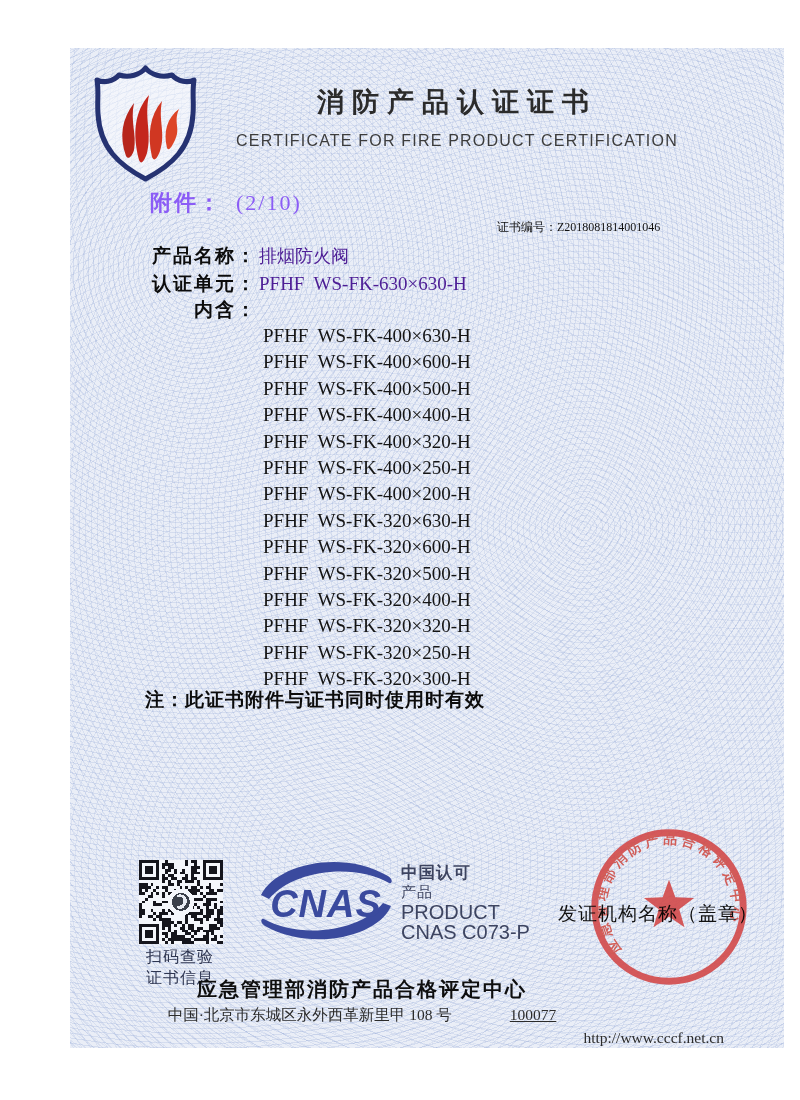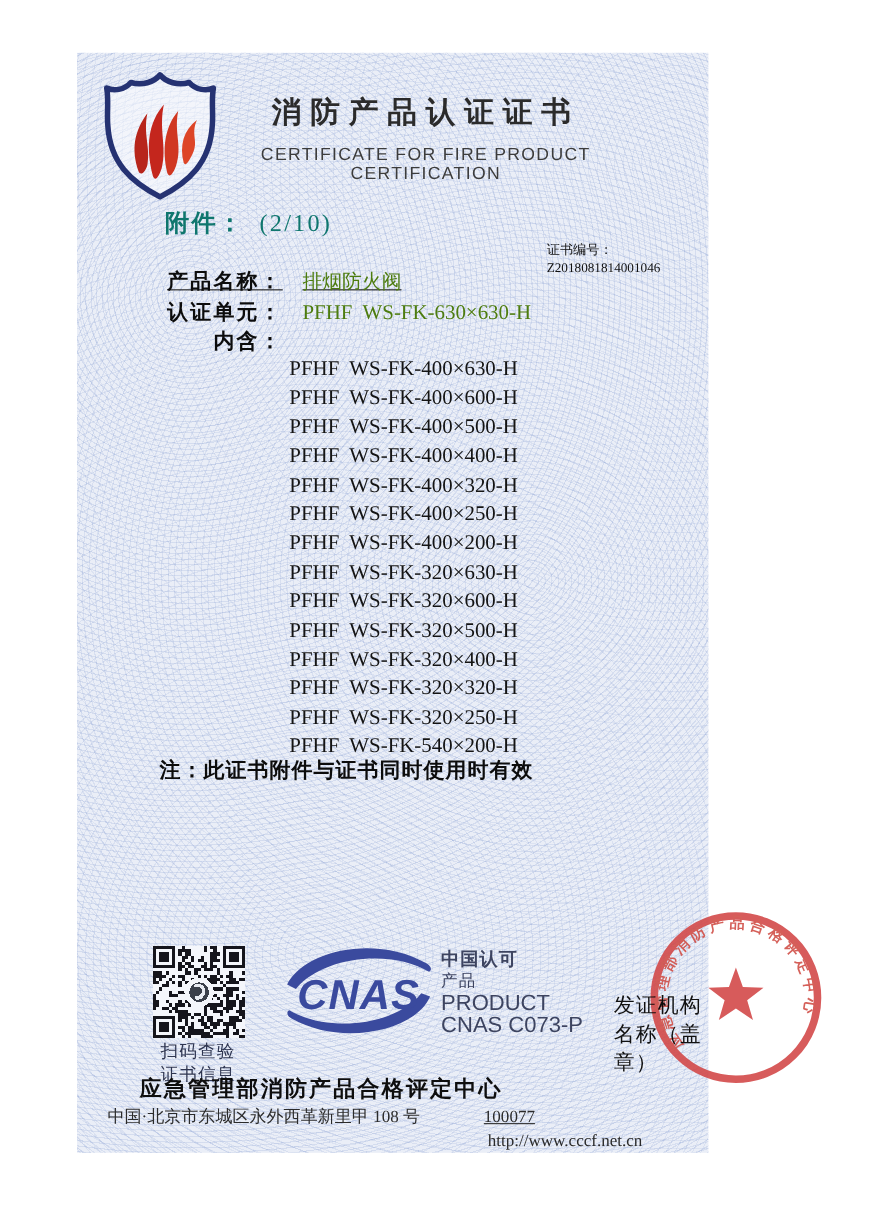--- a/index.html
+++ b/index.html
@@ -1,18 +1,18 @@
 <!DOCTYPE html>
 <html><head>
 <meta charset="utf-8">
 <style>
   * { margin:0; padding:0; box-sizing:border-box; }
   html,body { width:800px; height:1100px; background:#ffffff; overflow:hidden; }
   .screen {
-    position:relative; width:644px; height:1100px; background:#ffffff;
+    position:relative; width:784px; height:1100px; background:#ffffff;
     font-family:"Liberation Sans", sans-serif; color:#1a1a1a;
   }
   
   .paper {
     position:absolute; left:70px; top:48px; right:0; height:1000px;
     background-color:#eaeef7;
     background-image:
       repeating-radial-gradient(circle at 18% 22%, rgba(125,150,206,.20) 0 1px, transparent 1px 5px),
       repeating-radial-gradient(circle at 72% 48%, rgba(125,150,206,.17) 0 1px, transparent 1px 6px),
       repeating-radial-gradient(circle at 38% 82%, rgba(125,150,206,.15) 0 1px, transparent 1px 7px),
@@ -21,32 +21,32 @@
   .content { position:absolute; inset:0; z-index:2; }
 
   
   .logo { position:absolute; left:88px; top:62px; width:115px; height:123px; }
   .titles { position:absolute; left:185px; right:55px; top:84px; text-align:center; }
   .title-cn { font-size:27px; font-weight:600; letter-spacing:8px; color:#2b2b2b; }
   .title-en { margin-top:12px; font-size:16px; letter-spacing:1.2px; color:#3c3c3c; }
 
   
   .attachment { position:absolute; left:150px; top:188px; font-family:"Liberation Serif", serif;
-    font-size:22px; font-weight:600; color:#0f766e; letter-spacing:2px; }
+    font-size:22px; font-weight:600; color:#8b5cf6; letter-spacing:2px; }
   .attachment .val { margin-left:14px; font-weight:500; }
   .certno { position:absolute; left:497px; top:219px; font-family:"Liberation Serif", serif;
     font-size:12px; color:#111; }
 
   
   .field-row { position:absolute; left:145px; display:flex; align-items:baseline; }
   .field-label { width:112px; text-align:right; font-weight:700; font-size:19px;
     letter-spacing:2px; color:#0c0c0c; white-space:nowrap; }
-  .field-value { margin-left:18px; font-family:"Liberation Serif", serif; font-size:19px;
-    color:#4d7c0f; white-space:pre; }
-  .row-product { top:243px;text-decoration:underline; }
+  .field-value { margin-left:2px; font-family:"Liberation Serif", serif; font-size:19px;
+    color:#4c1d95; white-space:pre; }
+  .row-product { top:243px; }
   .row-unit { top:271px; }
   .row-includes { top:297px; }
 
   .model-list { position:absolute; left:263px; top:323px; }
   .model-row { font-family:"Liberation Serif", serif; font-size:19px; color:#141414;
     line-height:26.4px; white-space:pre; }
 
   .note { position:absolute; left:145px; top:687px; font-size:19px; font-weight:700;
     letter-spacing:1px; color:#0c0c0c; }
 
@@ -127,21 +127,21 @@
         <div class="model-row">PFHF  WS-FK-400×400-H</div>
         <div class="model-row">PFHF  WS-FK-400×320-H</div>
         <div class="model-row">PFHF  WS-FK-400×250-H</div>
         <div class="model-row">PFHF  WS-FK-400×200-H</div>
         <div class="model-row">PFHF  WS-FK-320×630-H</div>
         <div class="model-row">PFHF  WS-FK-320×600-H</div>
         <div class="model-row">PFHF  WS-FK-320×500-H</div>
         <div class="model-row">PFHF  WS-FK-320×400-H</div>
         <div class="model-row">PFHF  WS-FK-320×320-H</div>
         <div class="model-row">PFHF  WS-FK-320×250-H</div>
-        <div class="model-row">PFHF  WS-FK-540×200-H</div>
+        <div class="model-row">PFHF  WS-FK-320×300-H</div>
       </div>
 
     <div class="note">注：此证书附件与证书同时使用时有效</div>
 
 
     <svg class="qr" viewBox="0 0 29 29" shape-rendering="crispEdges">
       <rect width="29" height="29" fill="#f4f6fb"></rect>
       <path class="modules" fill="#15151c" d="M9,0h1v1h-1zM16,0h1v1h-1zM18,0h1v1h-1zM19,0h1v1h-1zM8,1h1v1h-1zM9,1h1v1h-1zM10,1h1v1h-1zM11,1h1v1h-1zM16,1h1v1h-1zM19,1h1v1h-1zM8,2h1v1h-1zM10,2h1v1h-1zM11,2h1v1h-1zM18,2h1v1h-1zM19,2h1v1h-1zM20,2h1v1h-1zM9,3h1v1h-1zM10,3h1v1h-1zM12,3h1v1h-1zM15,3h1v1h-1zM18,3h1v1h-1zM19,3h1v1h-1zM9,4h1v1h-1zM12,4h1v1h-1zM14,4h1v1h-1zM15,4h1v1h-1zM18,4h1v1h-1zM19,4h1v1h-1zM20,4h1v1h-1zM8,5h1v1h-1zM10,5h1v1h-1zM11,5h1v1h-1zM16,5h1v1h-1zM18,5h1v1h-1zM8,6h1v1h-1zM9,6h1v1h-1zM11,6h1v1h-1zM12,6h1v1h-1zM15,6h1v1h-1zM16,6h1v1h-1zM18,6h1v1h-1zM19,6h1v1h-1zM8,7h1v1h-1zM10,7h1v1h-1zM13,7h1v1h-1zM14,7h1v1h-1zM16,7h1v1h-1zM17,7h1v1h-1zM18,7h1v1h-1zM20,7h1v1h-1zM0,8h1v1h-1zM1,8h1v1h-1zM2,8h1v1h-1zM4,8h1v1h-1zM10,8h1v1h-1zM11,8h1v1h-1zM13,8h1v1h-1zM20,8h1v1h-1zM24,8h1v1h-1zM28,8h1v1h-1zM0,9h1v1h-1zM1,9h1v1h-1zM2,9h1v1h-1zM3,9h1v1h-1zM6,9h1v1h-1zM8,9h1v1h-1zM9,9h1v1h-1zM14,9h1v1h-1zM16,9h1v1h-1zM18,9h1v1h-1zM19,9h1v1h-1zM21,9h1v1h-1zM23,9h1v1h-1zM24,9h1v1h-1zM0,10h1v1h-1zM2,10h1v1h-1zM5,10h1v1h-1zM9,10h1v1h-1zM12,10h1v1h-1zM15,10h1v1h-1zM17,10h1v1h-1zM18,10h1v1h-1zM19,10h1v1h-1zM20,10h1v1h-1zM24,10h1v1h-1zM25,10h1v1h-1zM27,10h1v1h-1zM28,10h1v1h-1zM0,11h1v1h-1zM1,11h1v1h-1zM4,11h1v1h-1zM6,11h1v1h-1zM8,11h1v1h-1zM10,11h1v1h-1zM11,11h1v1h-1zM12,11h1v1h-1zM14,11h1v1h-1zM16,11h1v1h-1zM17,11h1v1h-1zM18,11h1v1h-1zM19,11h1v1h-1zM21,11h1v1h-1zM23,11h1v1h-1zM24,11h1v1h-1zM25,11h1v1h-1zM26,11h1v1h-1zM3,12h1v1h-1zM4,12h1v1h-1zM8,12h1v1h-1zM11,12h1v1h-1zM12,12h1v1h-1zM13,12h1v1h-1zM14,12h1v1h-1zM15,12h1v1h-1zM22,12h1v1h-1zM2,13h1v1h-1zM10,13h1v1h-1zM12,13h1v1h-1zM14,13h1v1h-1zM16,13h1v1h-1zM19,13h1v1h-1zM20,13h1v1h-1zM21,13h1v1h-1zM23,13h1v1h-1zM24,13h1v1h-1zM25,13h1v1h-1zM26,13h1v1h-1zM1,14h1v1h-1zM5,14h1v1h-1zM8,14h1v1h-1zM9,14h1v1h-1zM10,14h1v1h-1zM11,14h1v1h-1zM12,14h1v1h-1zM13,14h1v1h-1zM23,14h1v1h-1zM24,14h1v1h-1zM28,14h1v1h-1zM0,15h1v1h-1zM5,15h1v1h-1zM6,15h1v1h-1zM7,15h1v1h-1zM10,15h1v1h-1zM12,15h1v1h-1zM13,15h1v1h-1zM14,15h1v1h-1zM17,15h1v1h-1zM18,15h1v1h-1zM19,15h1v1h-1zM22,15h1v1h-1zM23,15h1v1h-1zM24,15h1v1h-1zM26,15h1v1h-1zM0,16h1v1h-1zM12,16h1v1h-1zM13,16h1v1h-1zM18,16h1v1h-1zM20,16h1v1h-1zM23,16h1v1h-1zM26,16h1v1h-1zM28,16h1v1h-1zM0,17h1v1h-1zM1,17h1v1h-1zM4,17h1v1h-1zM8,17h1v1h-1zM10,17h1v1h-1zM11,17h1v1h-1zM13,17h1v1h-1zM14,17h1v1h-1zM15,17h1v1h-1zM21,17h1v1h-1zM23,17h1v1h-1zM24,17h1v1h-1zM25,17h1v1h-1zM27,17h1v1h-1zM28,17h1v1h-1zM0,18h1v1h-1zM1,18h1v1h-1zM5,18h1v1h-1zM7,18h1v1h-1zM8,18h1v1h-1zM9,18h1v1h-1zM11,18h1v1h-1zM16,18h1v1h-1zM17,18h1v1h-1zM18,18h1v1h-1zM19,18h1v1h-1zM20,18h1v1h-1zM21,18h1v1h-1zM23,18h1v1h-1zM24,18h1v1h-1zM25,18h1v1h-1zM27,18h1v1h-1zM28,18h1v1h-1zM0,19h1v1h-1zM3,19h1v1h-1zM4,19h1v1h-1zM6,19h1v1h-1zM7,19h1v1h-1zM16,19h1v1h-1zM18,19h1v1h-1zM19,19h1v1h-1zM22,19h1v1h-1zM23,19h1v1h-1zM24,19h1v1h-1zM27,19h1v1h-1zM5,20h1v1h-1zM7,20h1v1h-1zM8,20h1v1h-1zM9,20h1v1h-1zM10,20h1v1h-1zM16,20h1v1h-1zM19,20h1v1h-1zM20,20h1v1h-1zM21,20h1v1h-1zM23,20h1v1h-1zM26,20h1v1h-1zM27,20h1v1h-1zM28,20h1v1h-1zM8,21h1v1h-1zM9,21h1v1h-1zM10,21h1v1h-1zM11,21h1v1h-1zM13,21h1v1h-1zM14,21h1v1h-1zM16,21h1v1h-1zM21,21h1v1h-1zM27,21h1v1h-1zM28,21h1v1h-1zM8,22h1v1h-1zM9,22h1v1h-1zM10,22h1v1h-1zM12,22h1v1h-1zM15,22h1v1h-1zM17,22h1v1h-1zM18,22h1v1h-1zM24,22h1v1h-1zM25,22h1v1h-1zM26,22h1v1h-1zM28,22h1v1h-1zM8,23h1v1h-1zM10,23h1v1h-1zM14,23h1v1h-1zM15,23h1v1h-1zM17,23h1v1h-1zM18,23h1v1h-1zM20,23h1v1h-1zM21,23h1v1h-1zM24,23h1v1h-1zM25,23h1v1h-1zM26,23h1v1h-1zM27,23h1v1h-1zM10,24h1v1h-1zM12,24h1v1h-1zM15,24h1v1h-1zM16,24h1v1h-1zM18,24h1v1h-1zM19,24h1v1h-1zM20,24h1v1h-1zM22,24h1v1h-1zM23,24h1v1h-1zM24,24h1v1h-1zM25,24h1v1h-1zM8,25h1v1h-1zM9,25h1v1h-1zM11,25h1v1h-1zM12,25h1v1h-1zM16,25h1v1h-1zM17,25h1v1h-1zM19,25h1v1h-1zM23,25h1v1h-1zM25,25h1v1h-1zM9,26h1v1h-1zM11,26h1v1h-1zM12,26h1v1h-1zM13,26h1v1h-1zM14,26h1v1h-1zM15,26h1v1h-1zM18,26h1v1h-1zM22,26h1v1h-1zM23,26h1v1h-1zM26,26h1v1h-1zM28,26h1v1h-1zM8,27h1v1h-1zM10,27h1v1h-1zM11,27h1v1h-1zM12,27h1v1h-1zM13,27h1v1h-1zM14,27h1v1h-1zM15,27h1v1h-1zM16,27h1v1h-1zM17,27h1v1h-1zM19,27h1v1h-1zM20,27h1v1h-1zM21,27h1v1h-1zM22,27h1v1h-1zM23,27h1v1h-1zM25,27h1v1h-1zM26,27h1v1h-1zM9,28h1v1h-1zM11,28h1v1h-1zM15,28h1v1h-1zM16,28h1v1h-1zM17,28h1v1h-1zM18,28h1v1h-1zM23,28h1v1h-1zM27,28h1v1h-1zM28,28h1v1h-1z"></path>
       <path fill="#15151c" d="M0,0h7v7H0z M22,0h7v7h-7z M0,22h7v7H0z"></path>
       <path fill="#f4f6fb" d="M1,1h5v5H1z M23,1h5v5h-5z M1,23h5v5H1z"></path>

